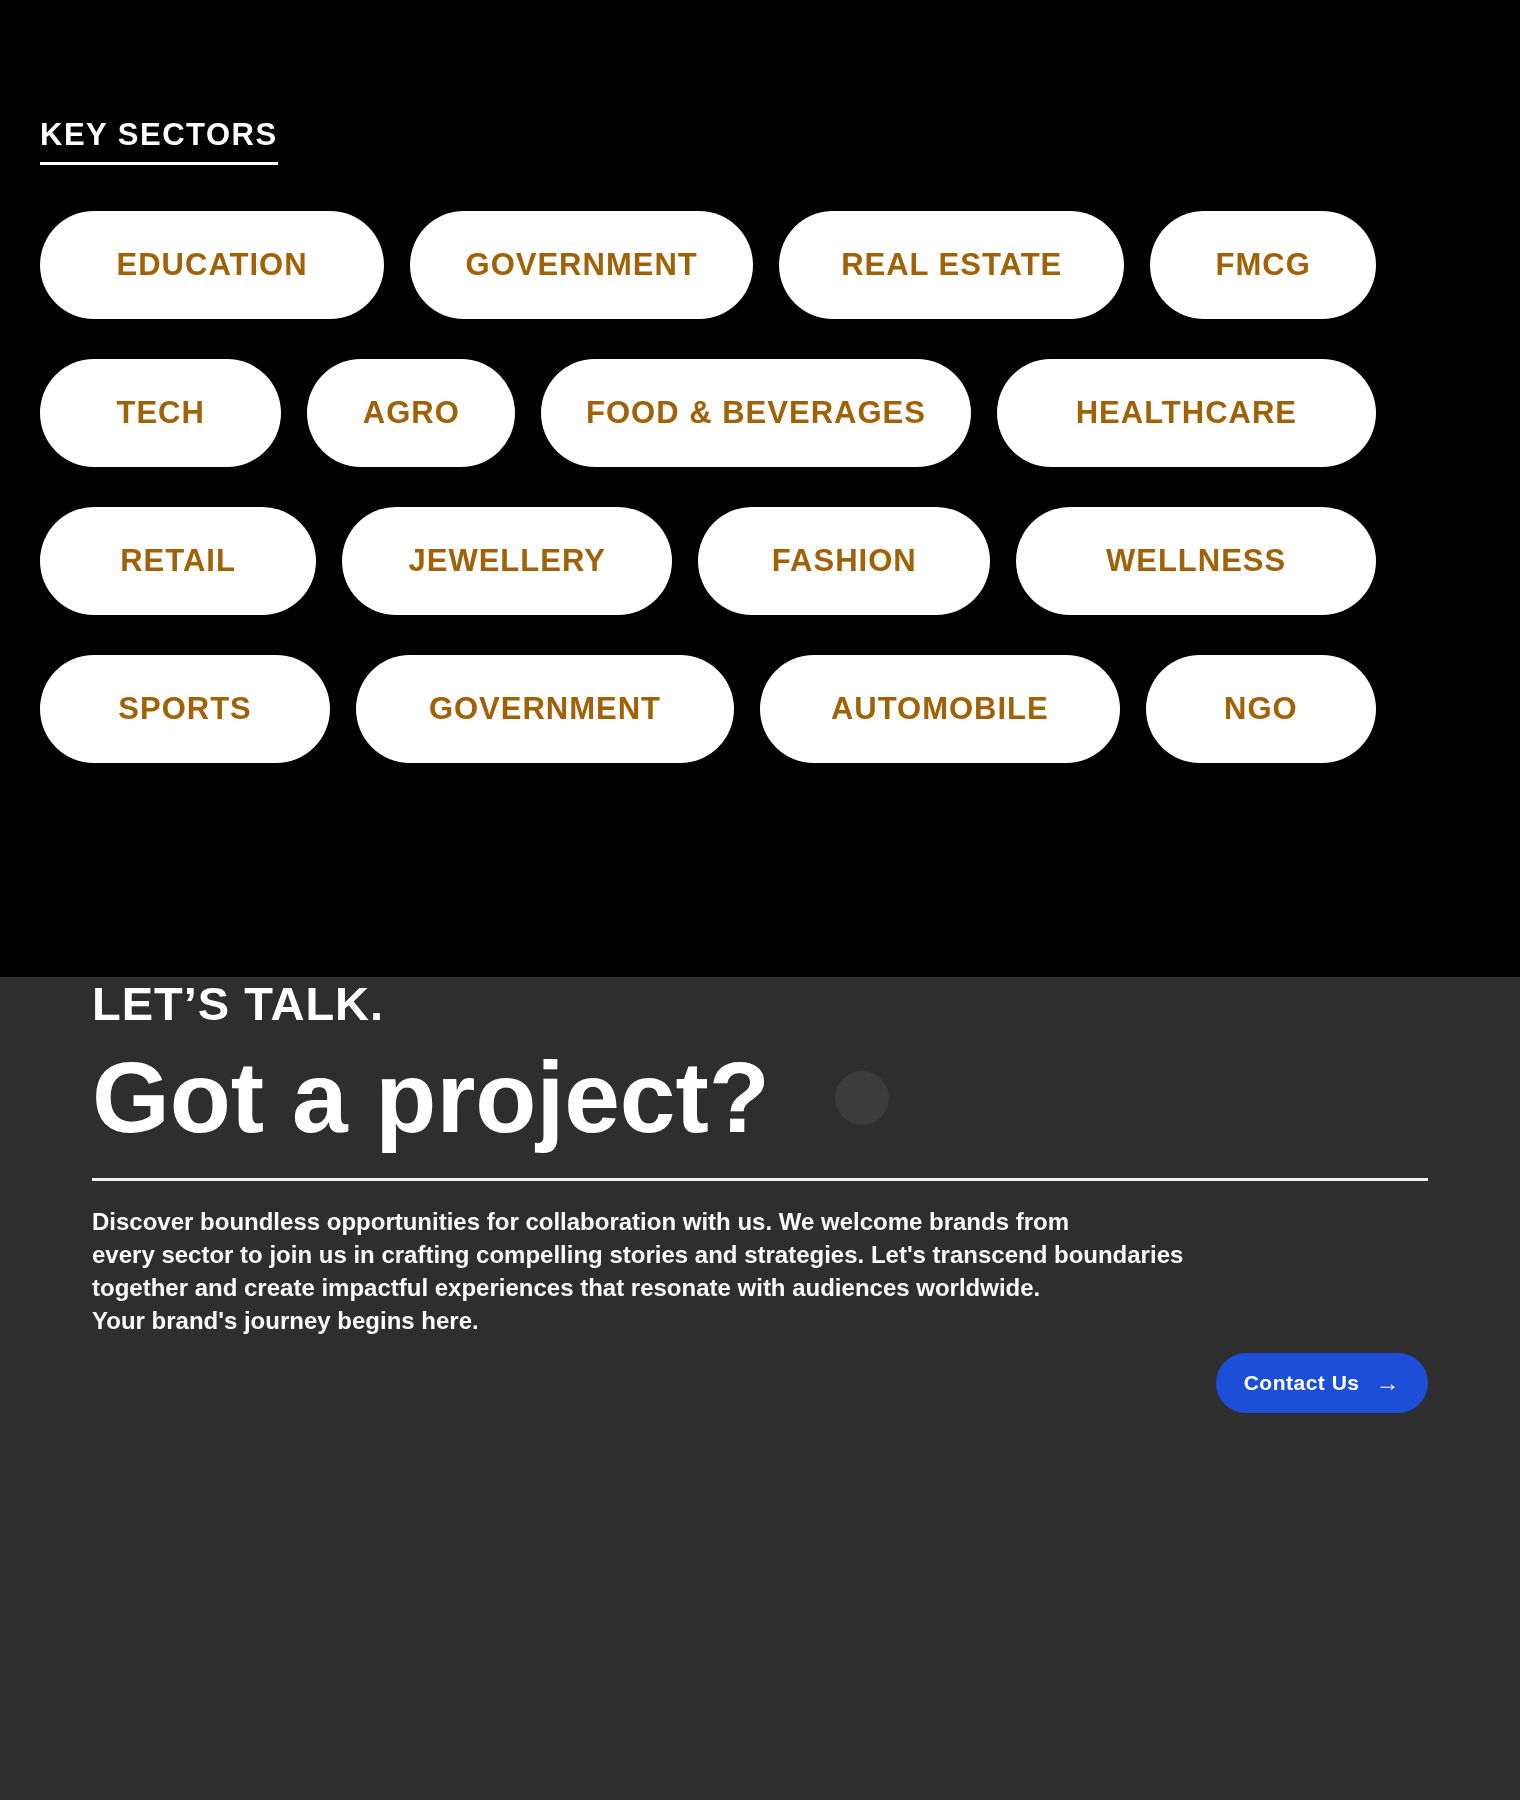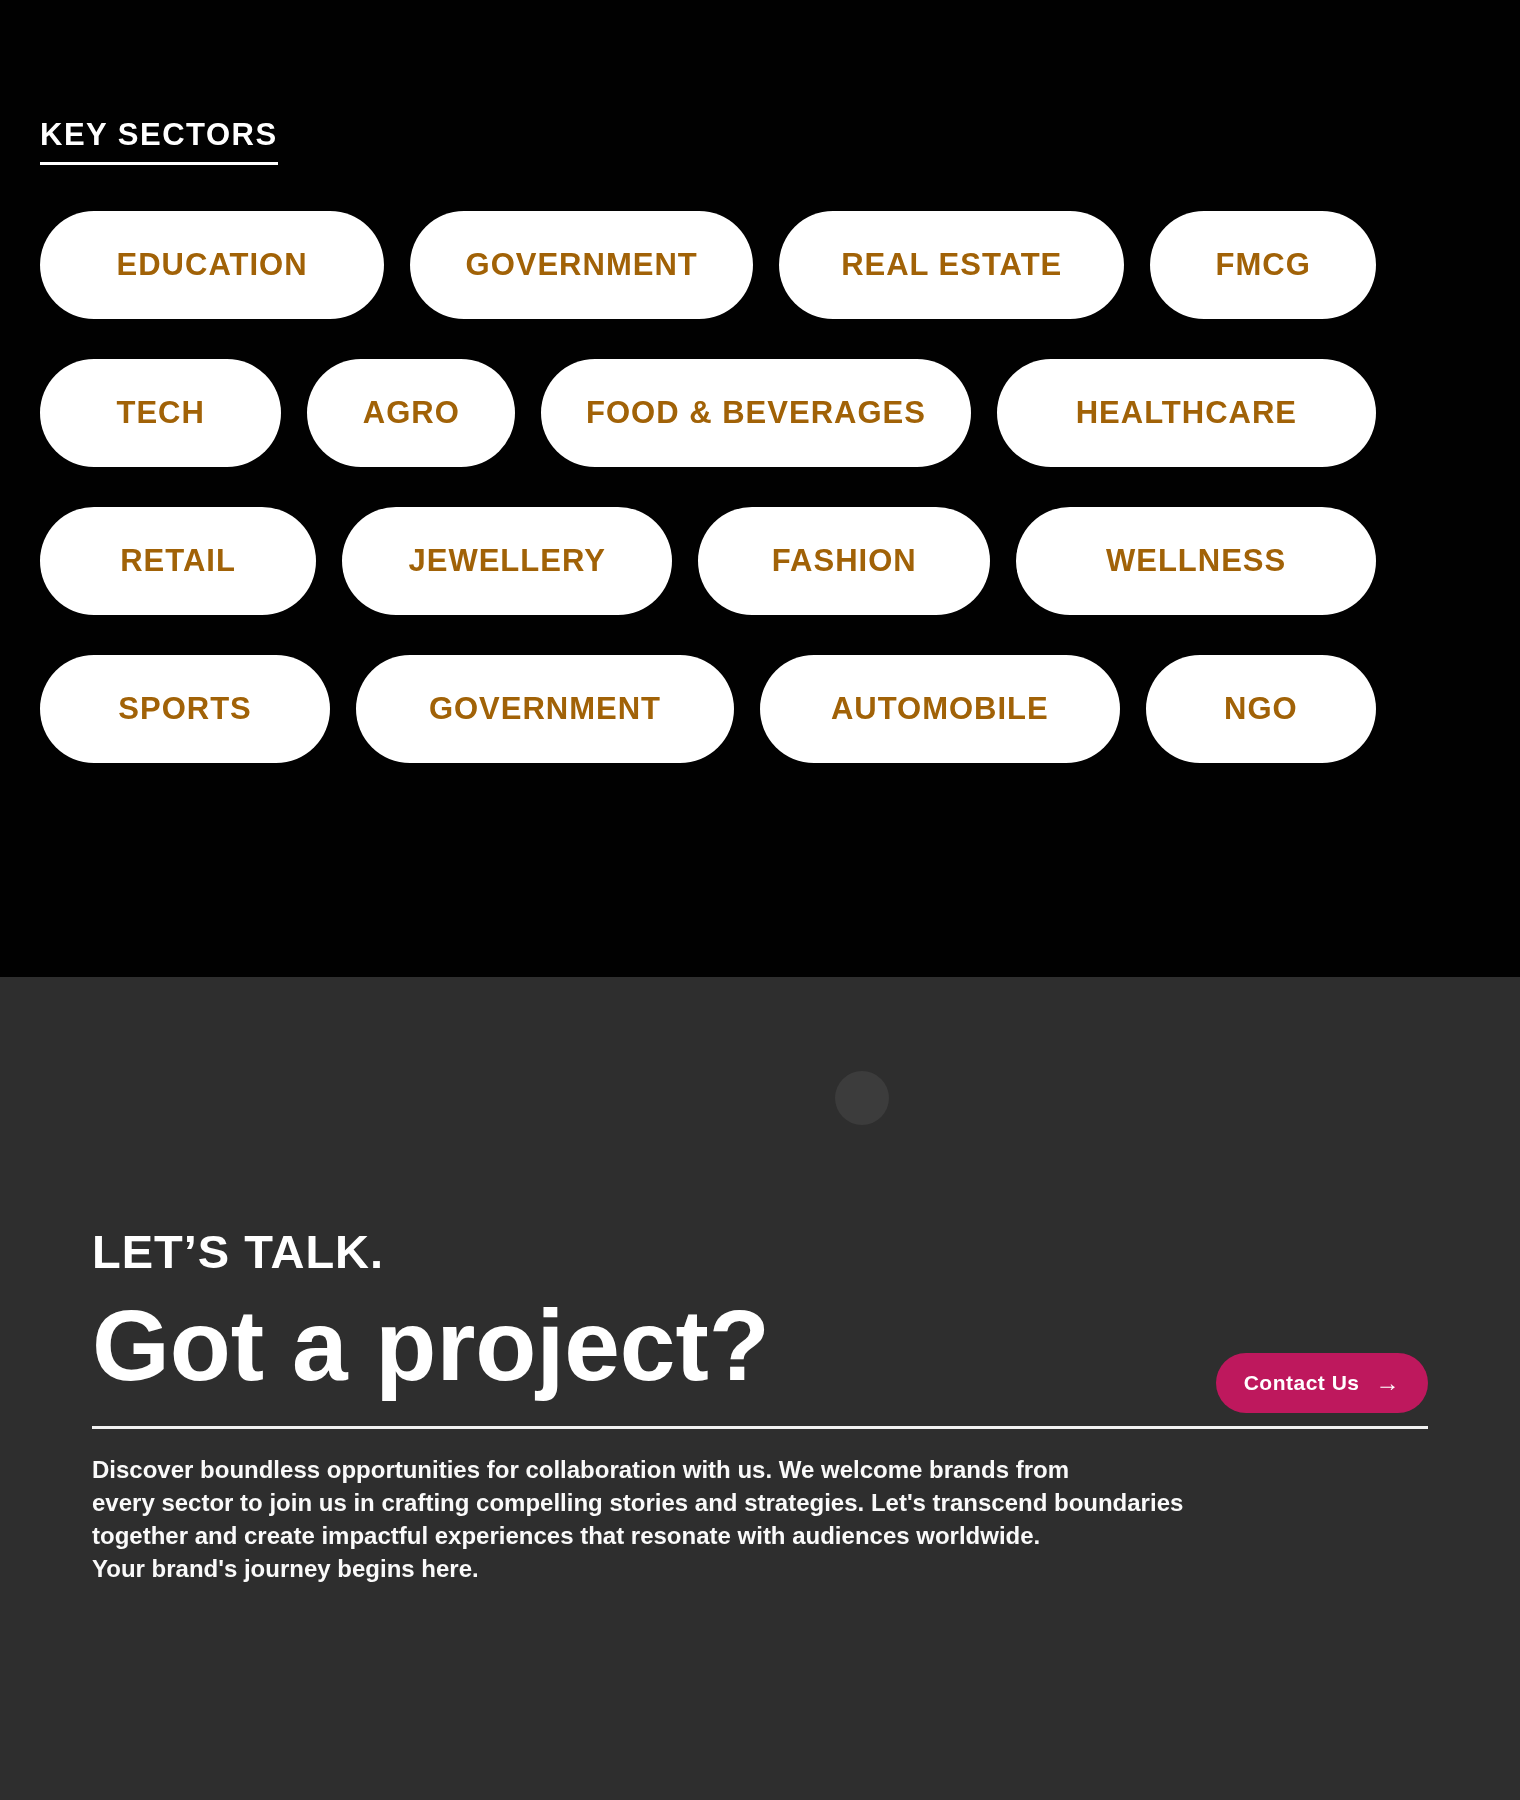--- a/index.html
+++ b/index.html
@@ -63,21 +63,20 @@
   .decor-dot {
     position: absolute;
     left: 835px;
     top: 94px;
     width: 54px;
     height: 54px;
     border-radius: 50%;
     background: #3c3c3c;
   }
   .cta-kicker {
-    padding-top: 248px;
     font-size: 47px;
     font-weight: bold;
     letter-spacing: 1px;
     line-height: 1.15;
     color: #ffffff;
   }
   .cta-title {
     margin-top: 11px;
     font-size: 100px;
     font-weight: bold;
@@ -86,21 +85,21 @@
     color: #ffffff;
   }
   .contact-btn {
     position: absolute;
     top: 376px;
     right: 92px;
     height: 60px;
     min-width: 203px;
     padding: 0 28px;
     border-radius: 32px;
-    background: #be185d;
+    background: #1d4ed8;
     border: none;
     color: #ffffff;
     display: flex;
     align-items: center;
     justify-content: center;
     gap: 16px;
     font-family: "Liberation Sans", sans-serif;
     font-size: 21px;
     font-weight: bold;
     letter-spacing: 0.5px;

